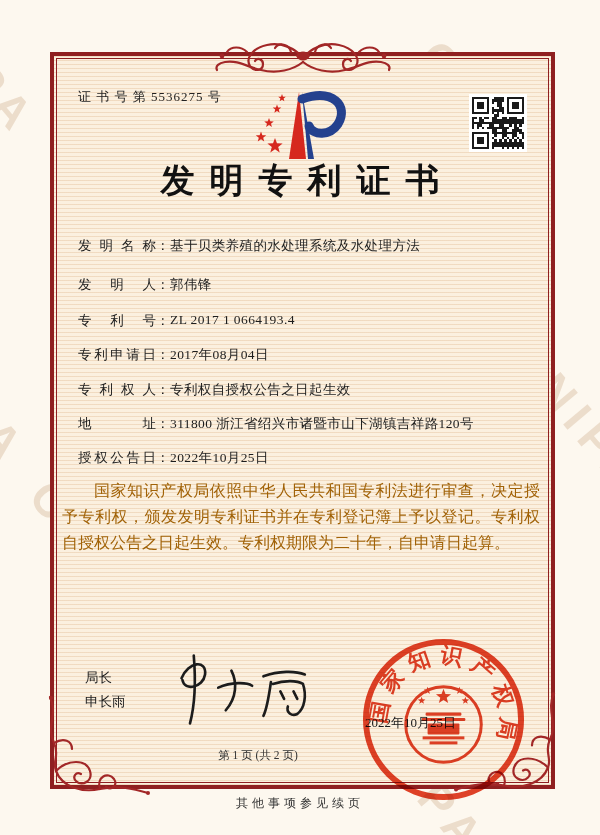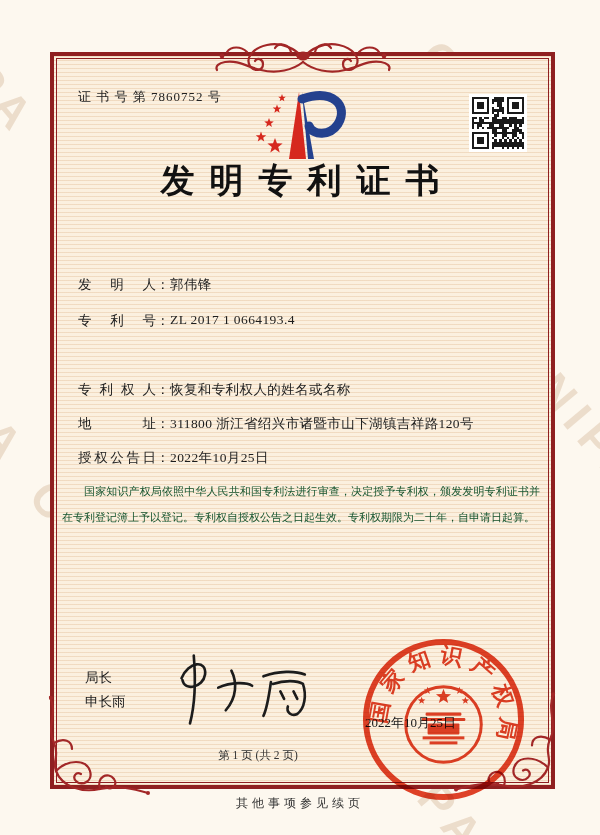--- a/index.html
+++ b/index.html
@@ -45,22 +45,22 @@
   
   .abs{position:absolute;z-index:5;}
   #cert-no{left:78px;top:88px;font-size:13px;letter-spacing:1px;color:#222;}
   #title{left:0;top:158px;width:600px;text-align:center;font-size:34px;font-weight:bold;
          letter-spacing:15px;text-indent:15px;color:#111;}
   .frow{left:78px;width:468px;font-size:13.5px;color:#1d1d1d;height:20px;}
   .flabel{display:inline-block;width:78px;text-align:justify;text-align-last:justify;vertical-align:top;}
   .fcolon{display:inline-block;width:14px;vertical-align:top;}
   .fvalue{letter-spacing:0.4px;}
   .fgroup2{position:absolute;left:229px;top:0;white-space:nowrap;}
-  #paragraphs{left:62px;top:478px;width:478px;font-size:11px;line-height:26px;
-              color:#14532d;text-align:justify;}
+  #paragraphs{left:62px;top:478px;width:478px;font-size:16px;line-height:26px;
+              color:#a16207;text-align:justify;}
   #paragraphs p{margin:0 0 3px 0;text-indent:2em;}
   #signer-title{left:85px;top:669px;font-size:13.5px;color:#1a1a1a;font-family:Liberation Mono, monospace;}
   #signer-name{left:85px;top:693px;font-size:13.5px;color:#1a1a1a;font-family:"Liberation Sans","DejaVu Sans",sans-serif;}
   #signature{left:158px;top:650px;z-index:6;}
   #signature path{fill:none;stroke:#1c1c1c;stroke-width:2.8;stroke-linecap:round;stroke-linejoin:round;}
   #seal-date{left:365px;top:714px;font-size:13px;color:#1a1a1a;z-index:5;white-space:nowrap;}
   #seal{left:357px;top:633px;z-index:7;mix-blend-mode:multiply;opacity:0.93;}
   #page-info{left:50px;top:748px;width:416px;text-align:center;font-size:11.5px;color:#333;}
   #footer-note{left:0;top:795px;width:600px;text-align:center;font-size:12px;
                letter-spacing:4px;color:#333;z-index:3;}
@@ -111,21 +111,21 @@
   <svg id="orn-br" class="orn" style="left:452px;top:688px" width="110" height="115" viewBox="0 0 110 108">
     <path d="M8,2 C16,18 4,32 12,48 C18,60 10,66 14,76"></path>
     <path d="M14,76 C20,92 40,98 58,94 C76,90 92,94 106,98"></path>
     <path d="M14,76 C26,64 44,64 48,76 C51,86 40,92 34,86 C30,82 34,76 39,79"></path>
     <path d="M58,94 C54,82 66,76 72,84 C76,90 70,96 64,92"></path>
     <path d="M12,48 C22,42 30,46 30,54"></path>
     <circle cx="9" cy="3" r="2"></circle>
     <circle cx="106" cy="98" r="2"></circle>
   </svg>
 
-  <div class="abs" id="cert-no">证 书 号 第 7860752 号</div>
+  <div class="abs" id="cert-no">证 书 号 第 5536275 号</div>
 
   <svg class="abs" id="logo" width="100" height="78" viewBox="0 0 100 78">
     <polygon points="46,6 53,73 36,73" fill="#d6281e"></polygon>
     <polygon points="49,6 61,73 55,73" fill="#24418e"></polygon>
     <path d="M49,13 C80,2 96,20 85,38 C77,50 60,50 56,40" fill="none" stroke="#24418e" stroke-width="9" stroke-linecap="round"></path>
     <polygon fill="#d6281e" points="22.00,52.00 23.97,57.28 29.61,57.53 25.20,61.04 26.70,66.47 22.00,63.36 17.30,66.47 18.80,61.04 14.39,57.53 20.03,57.28"></polygon>
     <polygon fill="#d6281e" points="8.00,45.50 9.36,49.13 13.23,49.30 10.20,51.71 11.23,55.45 8.00,53.31 4.77,55.45 5.80,51.71 2.77,49.30 6.64,49.13"></polygon>
     <polygon fill="#d6281e" points="16.00,32.00 17.23,35.30 20.76,35.45 18.00,37.65 18.94,41.05 16.00,39.10 13.06,41.05 14.00,37.65 11.24,35.45 14.77,35.30"></polygon>
     <polygon fill="#d6281e" points="24.00,18.50 25.11,21.47 28.28,21.61 25.80,23.58 26.65,26.64 24.00,24.89 21.35,26.64 22.20,23.58 19.72,21.61 22.89,21.47"></polygon>
     <polygon fill="#d6281e" points="29.00,8.00 29.99,10.64 32.80,10.76 30.60,12.52 31.35,15.24 29.00,13.68 26.65,15.24 27.40,12.52 25.20,10.76 28.01,10.64"></polygon>
@@ -402,28 +402,34 @@
         <rect x="12" y="20" width="1" height="1"></rect>
         <rect x="14" y="20" width="1" height="1"></rect>
         <rect x="16" y="20" width="1" height="1"></rect>
         <rect x="18" y="20" width="1" height="1"></rect>
         <rect x="20" y="20" width="1" height="1"></rect>
       </g>
   </svg>
 
   <div class="abs" id="title">发明专利证书</div>
 
+  <div class="abs frow" style="top:237px">
+    <span class="flabel">发明名称</span><span class="fcolon">：</span><span class="fvalue">基于贝类养殖的水处理系统及水处理方法</span>
+  </div>
   <div class="abs frow" style="top:276px">
     <span class="flabel">发明人</span><span class="fcolon">：</span><span class="fvalue">郭伟锋</span>
   </div>
   <div class="abs frow" style="top:312px">
     <span class="flabel">专利号</span><span class="fcolon">：</span><span class="fvalue">ZL 2017 1 0664193.4</span>
   </div>
+  <div class="abs frow" style="top:346px">
+    <span class="flabel">专利申请日</span><span class="fcolon">：</span><span class="fvalue">2017年08月04日</span>
+  </div>
   <div class="abs frow" style="top:381px">
-    <span class="flabel">专利权人</span><span class="fcolon">：</span><span class="fvalue">恢复和专利权人的姓名或名称</span>
+    <span class="flabel">专利权人</span><span class="fcolon">：</span><span class="fvalue">专利权自授权公告之日起生效</span>
   </div>
   <div class="abs frow" style="top:415px">
     <span class="flabel">地址</span><span class="fcolon">：</span><span class="fvalue">311800 浙江省绍兴市诸暨市山下湖镇吉祥路120号</span>
   </div>
   <div class="abs frow" style="top:449px">
     <span class="flabel">授权公告日</span><span class="fcolon">：</span><span class="fvalue">2022年10月25日</span>
   </div>
 
   <div class="abs" id="paragraphs">
     <p>国家知识产权局依照中华人民共和国专利法进行审查，决定授予专利权，颁发发明专利证书并在专利登记簿上予以登记。专利权自授权公告之日起生效。专利权期限为二十年，自申请日起算。</p>

